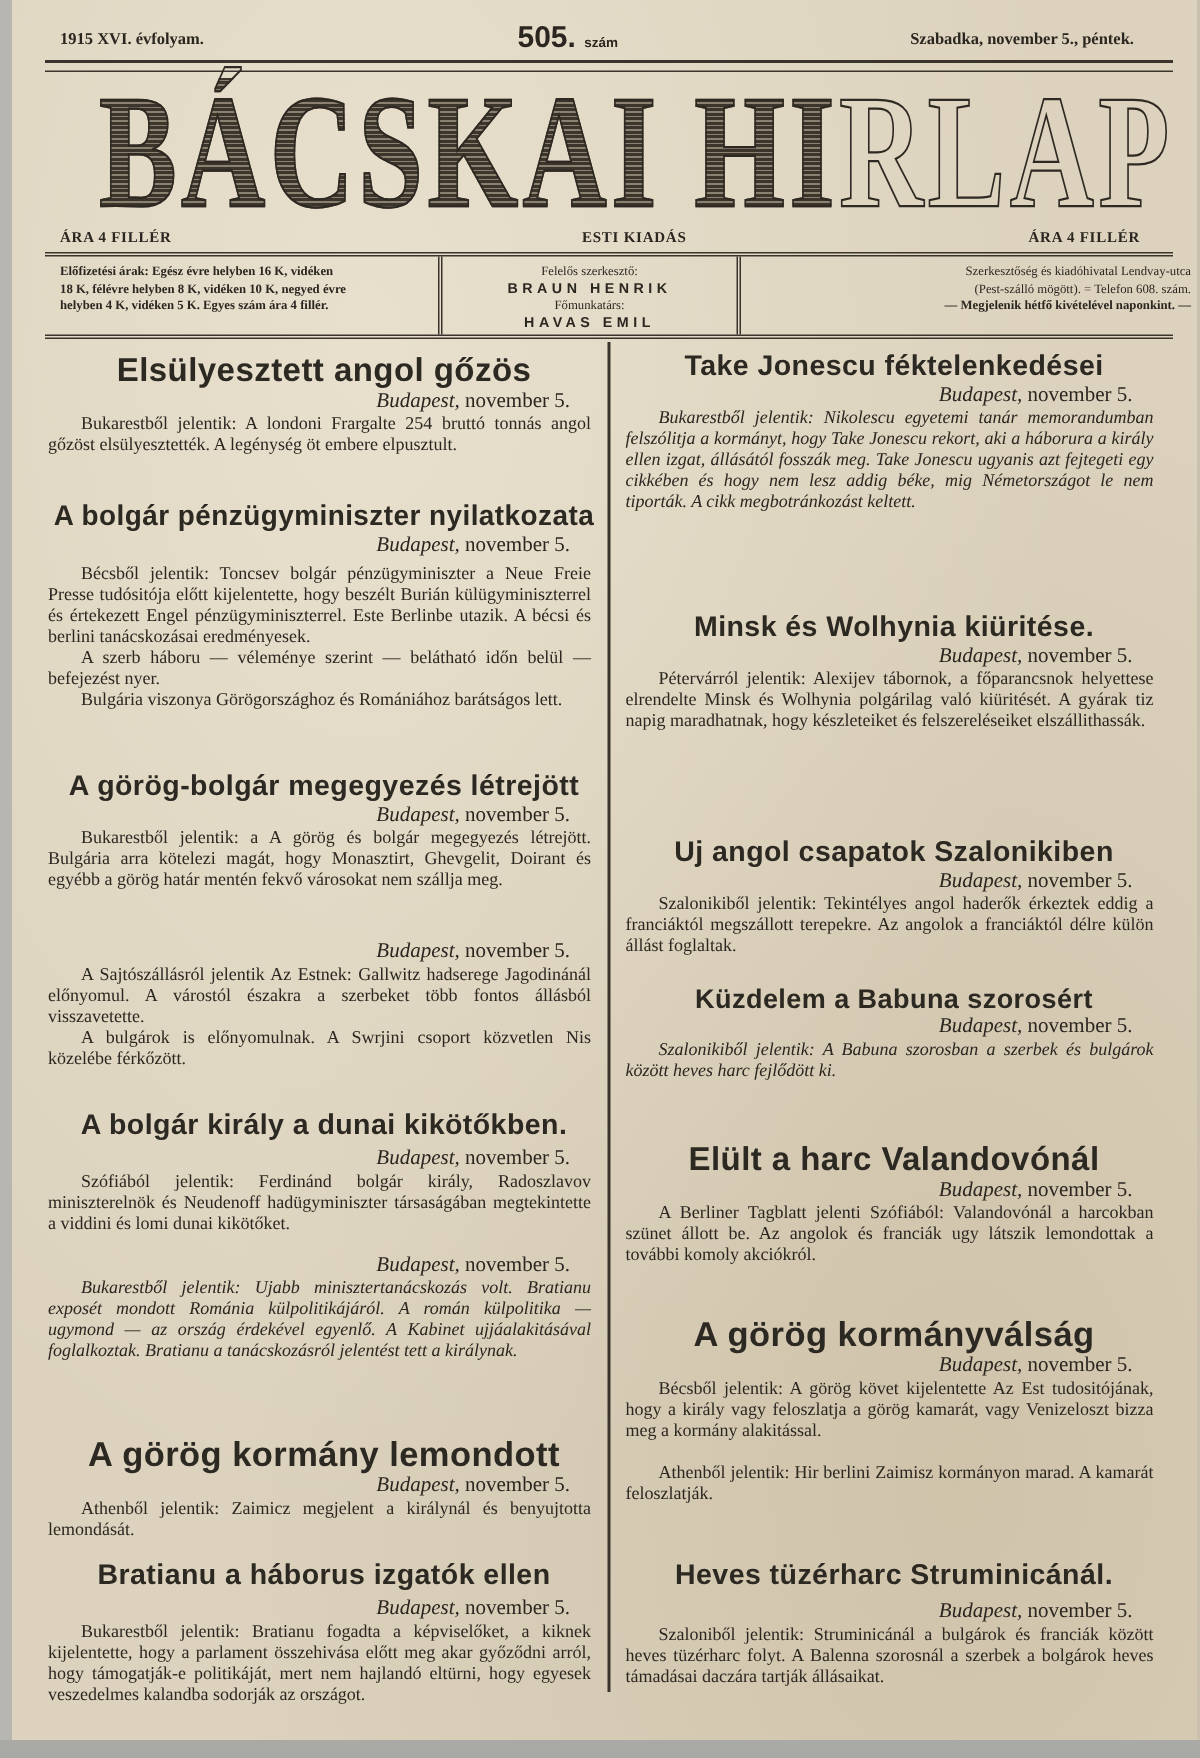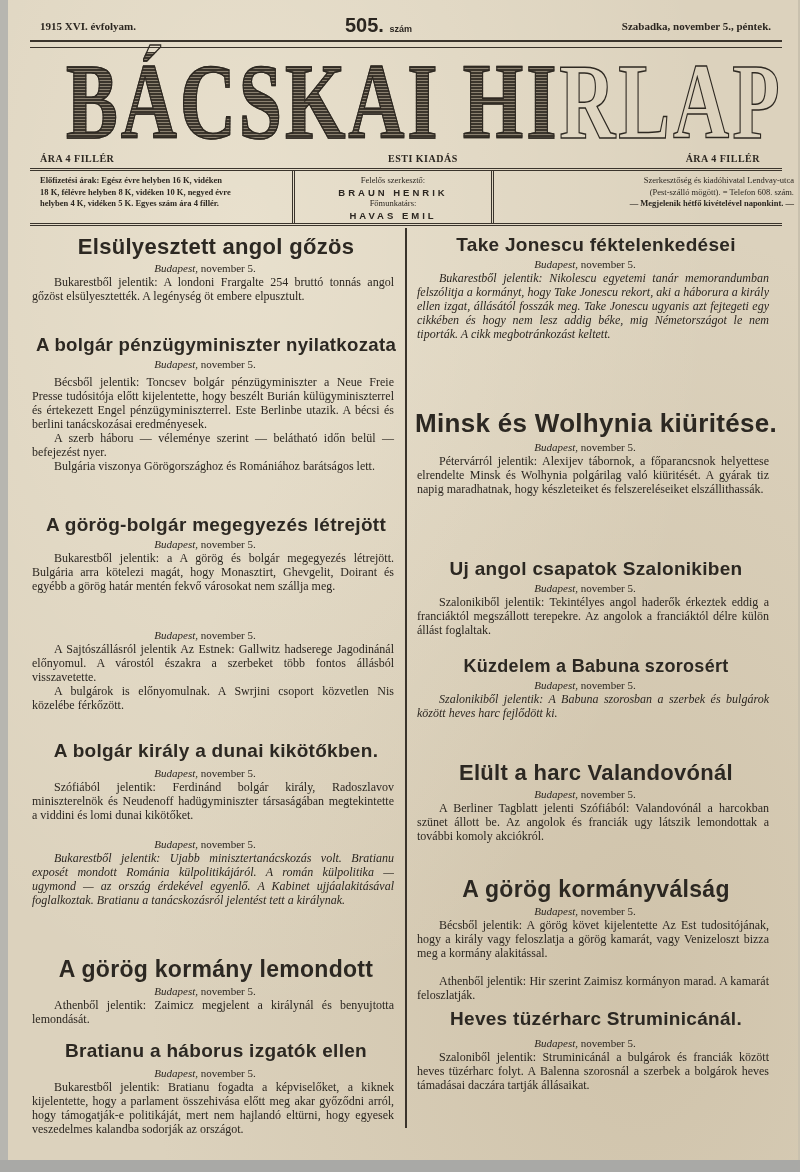--- a/index.html
+++ b/index.html
@@ -16,21 +16,21 @@
       radial-gradient(ellipse at 30% 20%, rgba(255,250,235,0.35), transparent 60%),
       radial-gradient(ellipse at 80% 85%, rgba(170,150,115,0.25), transparent 55%);
   }
   .edge-left { position:absolute; left:0; top:0; width:8px; height:1172px; background:#b7b6b0; }
   .edge-bottom { position:absolute; left:0; top:1160px; width:800px; height:12px; background:#a9a9a6; }
 
   .topline { position:absolute; top:18px; left:40px; right:28px; height:18px; font-family:"Liberation Serif",serif; font-weight:bold; }
   .topline .left { position:absolute; left:0; top:2px; font-size:11px; }
   .topline .mid { position:absolute; left:305px; top:-4px; font-size:20px; font-family:"Liberation Sans",sans-serif; font-weight:bold; letter-spacing:0; }
   .topline .mid small { font-size:9px; }
-  .topline .right { position:absolute; right:1px; top:2px; font-size:11px;margin-left:32px; }
+  .topline .right { position:absolute; right:16px; top:2px; font-size:11px;margin-left:32px; }
 
   .rule-double { position:absolute; left:30px; right:18px; height:5px; border-top:2px solid #3a342c; border-bottom:1px solid #3a342c; }
 
   .masthead {
     position:absolute; top:52px; left:66px; width:680px; height:100px;
     font-family:"Liberation Serif",serif; font-weight:bold;
     font-size:108px; line-height:100px; letter-spacing:4px;
     color:#4a443a;
     transform:scaleX(0.72); transform-origin:left top;
     white-space:nowrap;
@@ -56,21 +56,21 @@
   .col { position:absolute; top:232px; }
   .col.left { left:30px; width:372px; }
   .col.right { left:415px; width:362px; }
 
   .article { position:absolute; left:0; width:100%; }
   .headline {
     font-family:"Liberation Sans","DejaVu Sans",sans-serif; font-weight:bold;
     text-align:center; color:#2c2822; letter-spacing:0.3px; white-space:nowrap;
   }
   .headline.cond { font-family:"Liberation Serif",serif; transform:scaleX(0.98); }
-  .dateline { text-align:center; font-size:11px; padding-right:22px; margin-top:1px; line-height:14px; }
+  .dateline { text-align:right; font-size:14px; padding-right:22px; margin-top:1px; line-height:14px; }
   .dateline i { font-style:italic; }
   .body { font-size:12px; line-height:14px; text-align:justify; text-indent:22px; margin:0; padding-left:2px; padding-right:8px; }
   .body.it { font-style:italic; }
   .body + .body { margin-top:0; }
 </style>
 </head>
 <body>
 
 <div class="edge-left"></div>
 <div class="page"></div>
@@ -161,21 +161,21 @@
 </div>
 
 <div class="col right">
   <div class="article" style="top:2px">
     <div class="headline" style="font-size:19px;">Take Jonescu féktelenkedései</div>
     <div class="dateline"><i>Budapest,</i> <span>november 5.</span></div>
     <p class="body it">Bukarestből jelentik: Nikolescu egyetemi tanár memorandumban felszólitja a kormányt, hogy Take Jonescu rekort, aki a háborura a király ellen izgat, állásától fosszák meg. Take Jonescu ugyanis azt fejtegeti egy cikkében és hogy nem lesz addig béke, mig Németországot le nem tiporták. A cikk megbotránkozást keltett.</p>
   </div>
 
   <div class="article" style="top:176px">
-    <div class="headline" style="font-size:26px;">Minsk és Wolhynia kiüritése.</div>
+    <div class="headline" style="font-size:19px;">Minsk és Wolhynia kiüritése.</div>
     <div class="dateline"><i>Budapest,</i> <span>november 5.</span></div>
     <p class="body">Pétervárról jelentik: Alexijev tábornok, a főparancsnok helyettese elrendelte Minsk és Wolhynia polgárilag való kiüritését. A gyárak tiz napig maradhatnak, hogy készleteiket és felszereléseiket elszállithassák.</p>
   </div>
 
   <div class="article" style="top:326px">
     <div class="headline" style="font-size:19px;">Uj angol csapatok Szalonikiben</div>
     <div class="dateline"><i>Budapest,</i> <span>november 5.</span></div>
     <p class="body">Szalonikiből jelentik: Tekintélyes angol haderők érkeztek eddig a franciáktól megszállott terepekre. Az angolok a franciáktól délre külön állást foglaltak.</p>
   </div>
 
@@ -188,21 +188,21 @@
   <div class="article" style="top:528px">
     <div class="headline" style="font-size:22px;">Elült a harc Valandovónál</div>
     <div class="dateline"><i>Budapest,</i> <span>november 5.</span></div>
     <p class="body">A Berliner Tagblatt jelenti Szófiából: Valandovónál a harcokban szünet állott be. Az angolok és franciák ugy látszik lemondottak a további komoly akciókról.</p>
   </div>
 
   <div class="article" style="top:644px">
     <div class="headline" style="font-size:23px;">A görög kormányválság</div>
     <div class="dateline"><i>Budapest,</i> <span>november 5.</span></div>
     <p class="body">Bécsből jelentik: A görög követ kijelentette Az Est tudositójának, hogy a király vagy feloszlatja a görög kamarát, vagy Venizeloszt bizza meg a kormány alakitással.</p>
-    <p class="body" style="margin-top:14px">Athenből jelentik: Hir szerint Zaimisz kormányon marad. A kamarát feloszlatják.</p>
-  </div>
-
-  <div class="article" style="top:776px">
+    <p class="body" style="margin-top:14px">Athenből jelentik: Hir berlini Zaimisz kormányon marad. A kamarát feloszlatják.</p>
+  </div>
+
+  <div class="article" style="top:808px">
     <div class="headline" style="font-size:19px;">Heves tüzérharc Struminicánál.</div>
     <div class="dateline" style="margin-top:6px"><i>Budapest,</i> <span>november 5.</span></div>
     <p class="body">Szaloniből jelentik: Struminicánál a bulgárok és franciák között heves tüzérharc folyt. A Balenna szorosnál a szerbek a bolgárok heves támadásai daczára tartják állásaikat.</p>
   </div>
 </div>
 
 </body></html>

